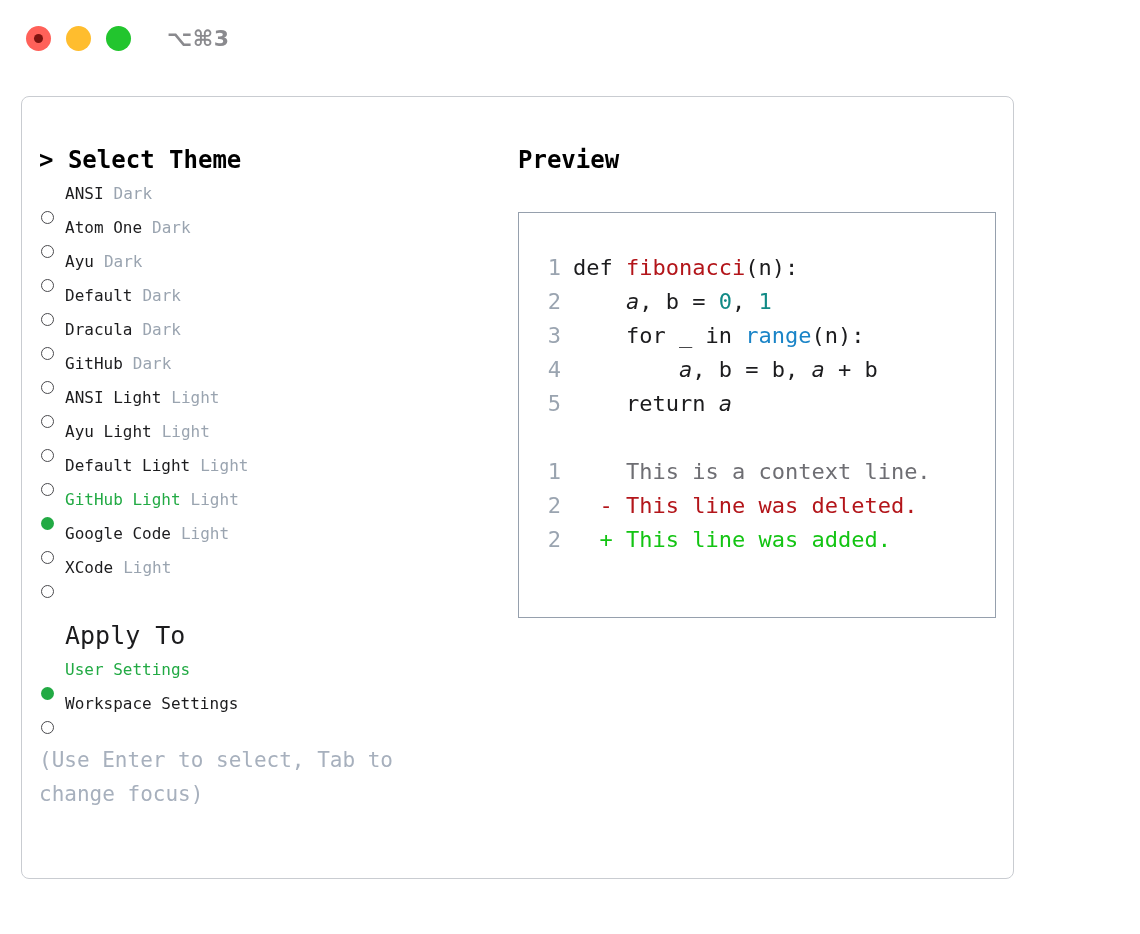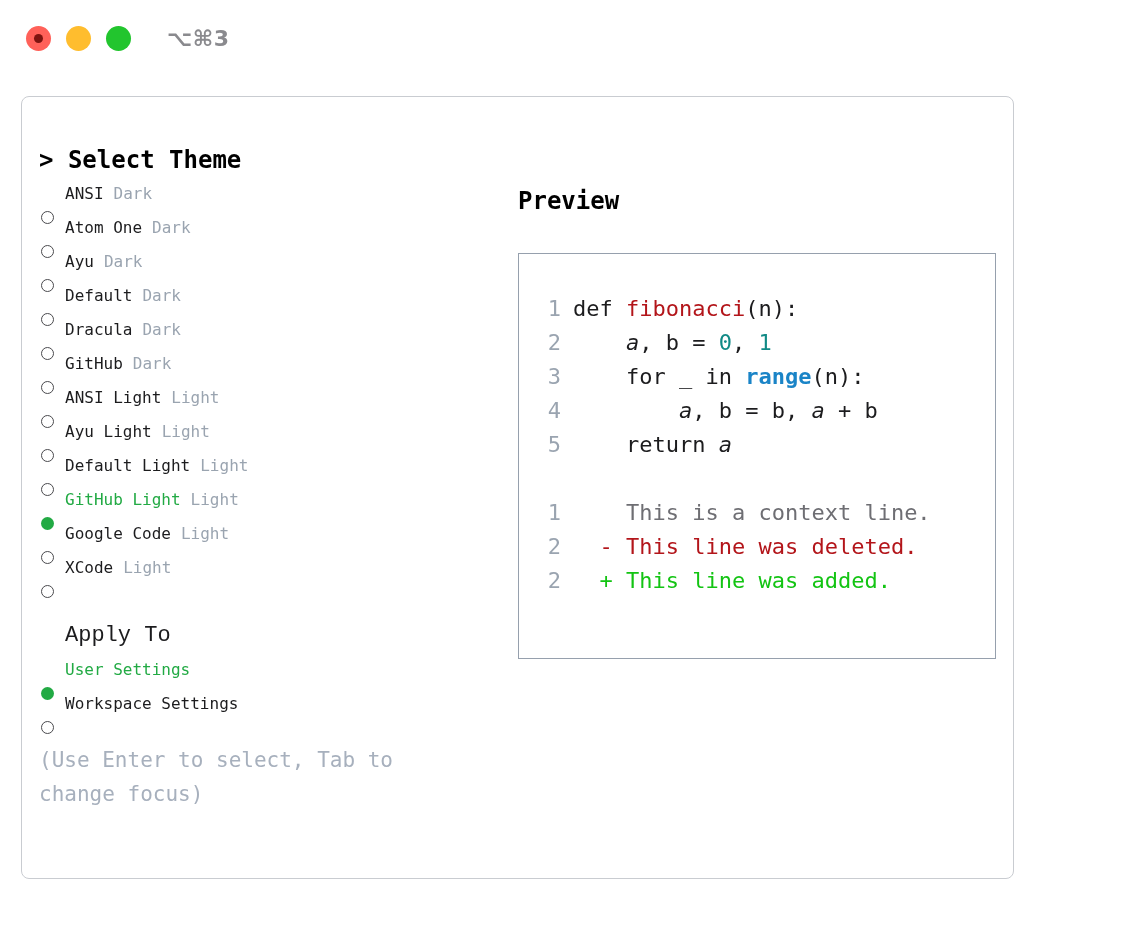--- a/index.html
+++ b/index.html
@@ -99,57 +99,57 @@
     width:13px;height:13px;border-radius:50%;
     box-sizing:border-box;
   }
   .bullet .dot-open{border:1.6px solid #4a4a4e;background:transparent;}
   .bullet .dot-fill{background:var(--green);}
   .row .label{color:var(--text);}
   .row.selected .label{color:var(--green);text-align:right;}
   .row .badge{color:var(--muted);margin-left:10px;}
   .section-gap{height:34px;}
   .subheading{
-    font-size:22px;color:var(--text);
+    font-size:25px;color:var(--text);
     height:34px;line-height:34px;
-    padding-left:26px;white-space:pre;font-family:Liberation Mono, monospace;
+    padding-left:26px;white-space:pre;
   }
   .hint{
     margin-top:22px;
     font-size:21px;color:#a7b0bd;
     line-height:34px;
     width:400px;
     white-space:pre-wrap;
   }
 
   
   .preview-title{
     font-size:24px;font-weight:700;color:#000;
-    line-height:34px;height:34px;white-space:pre;margin-top:41px;
+    line-height:34px;height:34px;white-space:pre;
   }
   .preview-box{
     margin-top:35px;
     width:478px;height:406px;
     border:1.5px solid var(--preview-border);
     box-sizing:border-box;
     padding:38px 0 0 18px;
     background:#fff;
   }
   .code-line{
     font-size:22px;line-height:34px;height:34px;
     white-space:pre;display:flex;
   }
   .ln{
     width:24px;flex:0 0 24px;text-align:right;
     color:var(--linenum);margin-right:12px;
   }
   .ctext{color:var(--text);}
   .tok-fn{color:var(--red);font-weight:400;}
   .tok-num{color:var(--teal);}
-  .tok-builtin{color:var(--blue);font-weight:bold;}
+  .tok-builtin{color:var(--blue);}
   .tok-var{font-style:italic;}
   .blank-line{height:34px;}
   .diff-ctx{color:var(--gray);}
   .diff-del{color:var(--red);}
   .diff-add{color:var(--green-bright);}
 </style>
 </head>
 <body>
 
 <div class="window">

